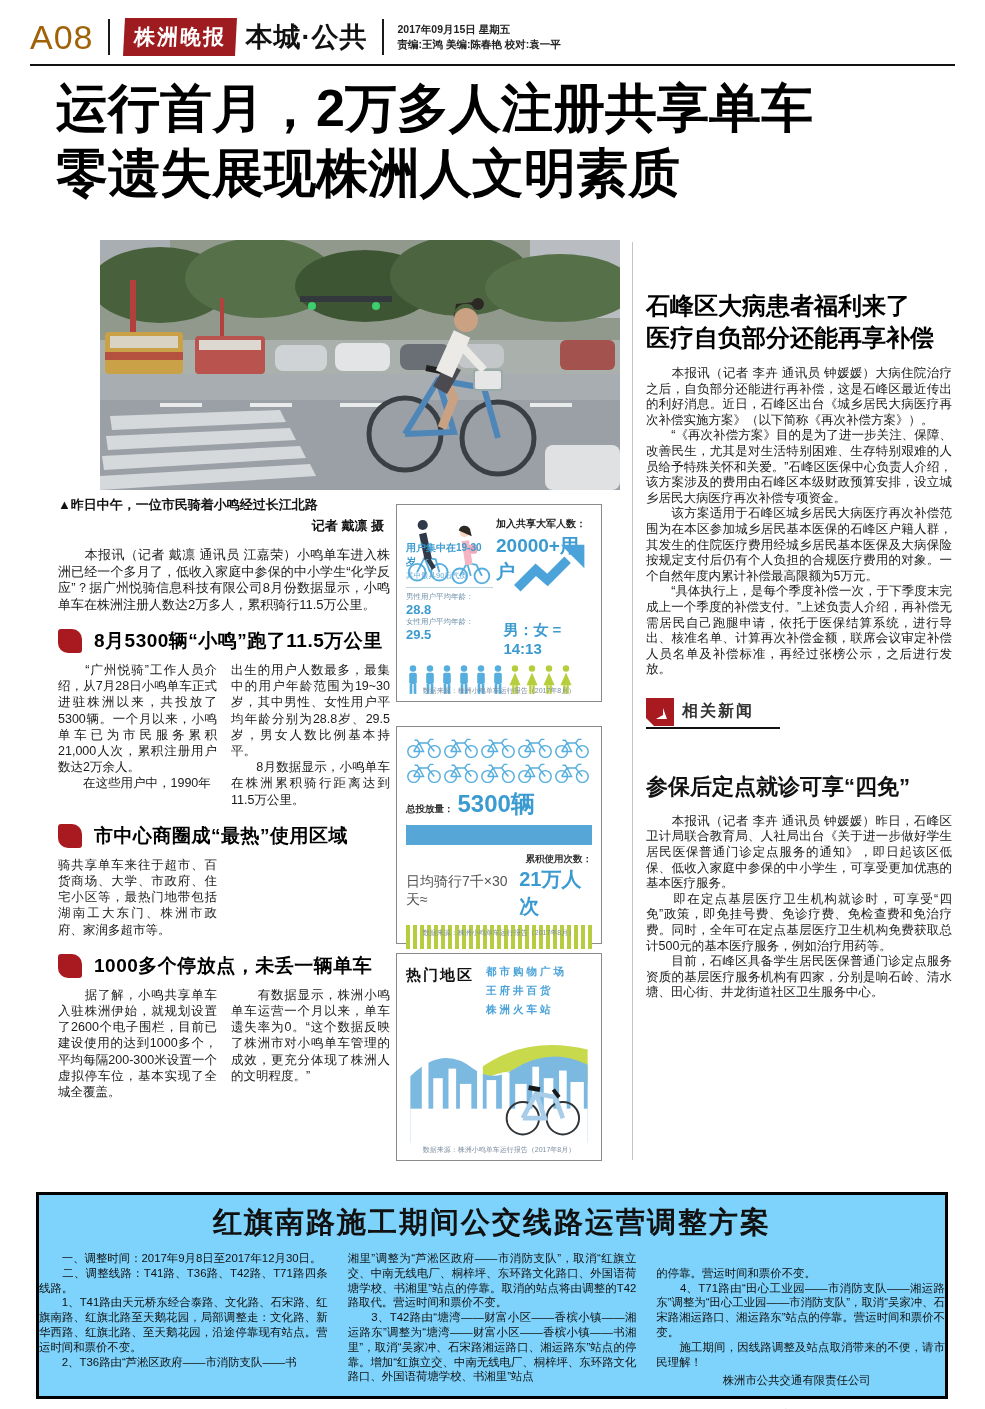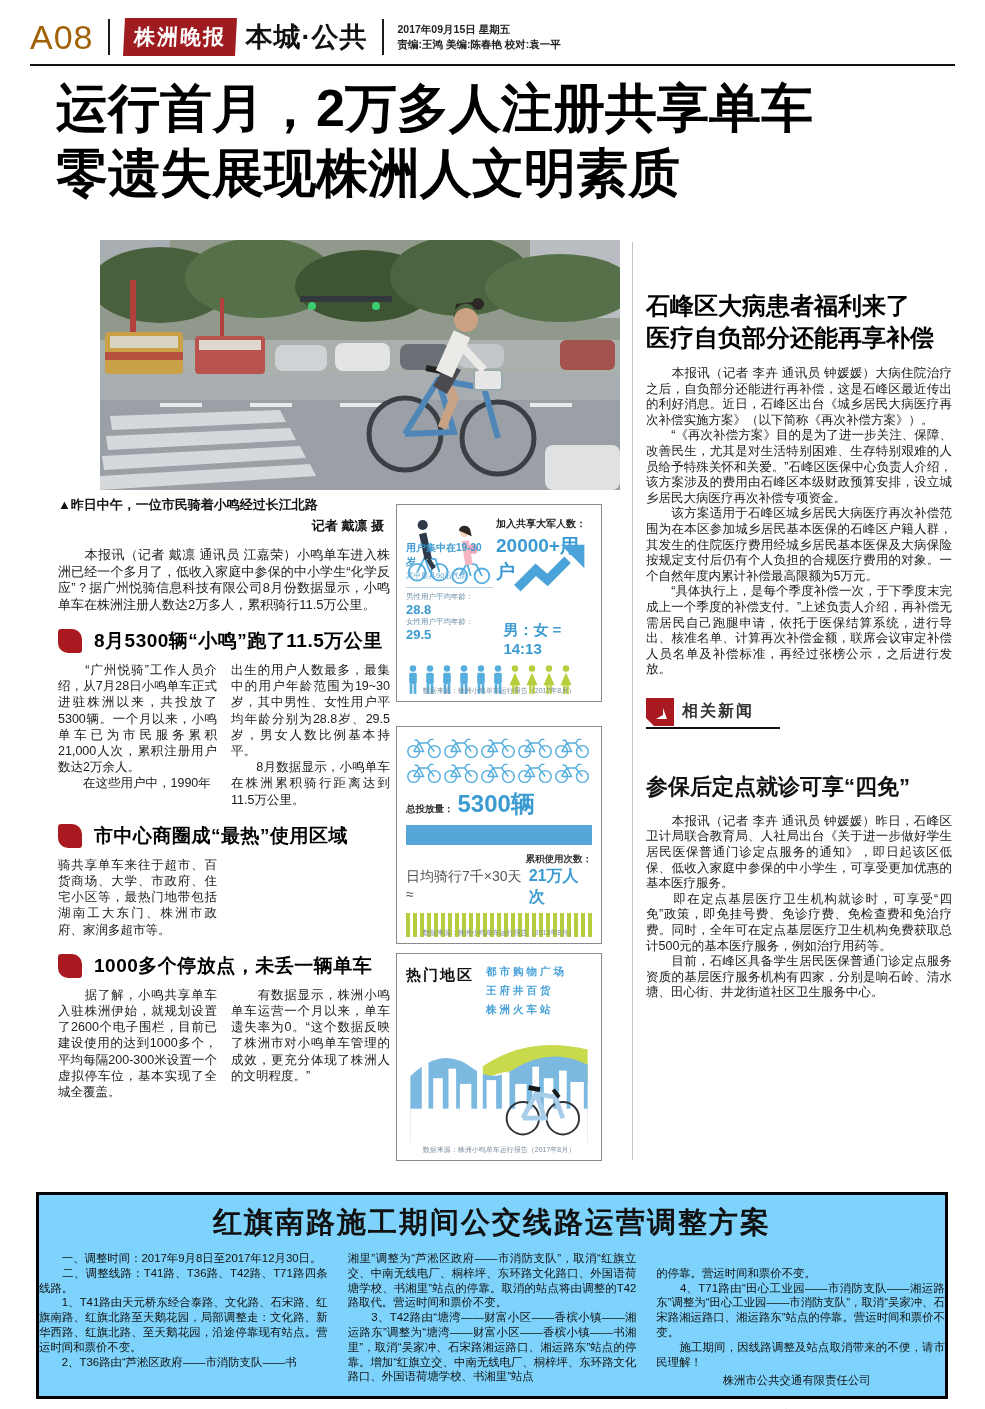--- a/index.html
+++ b/index.html
@@ -68,21 +68,21 @@
   .pi.m { color:#56aede; } .pi.f { color:#b8cd3c; }
   .bike-grid { display:flex; flex-wrap:wrap; gap:1px 1px; }
   .bike-i { width:36px; height:24px; color:#56aede; }
   .total-row { margin-top:4px; display:flex; align-items:baseline; gap:4px; }
   .small-label { font-size:9.5px; color:#333; font-weight:bold; }
   .total-value { font-size:24px; font-weight:900; color:#3b9bd1; }
   .blue-bar { height:20px; background:#56a6d8; margin-top:5px; }
   .use-label { font-size:9.5px; color:#333; font-weight:bold; margin-top:8px;text-align:right; }
   .use-row { display:flex; align-items:baseline; gap:4px; }
   .use-formula { font-size:14px; color:#555; }
-  .use-value { font-size:16px; font-weight:900; color:#3b9bd1; }
+  .use-value { font-size:20px; font-weight:900; color:#3b9bd1; }
   .green-bar { height:24px; margin-top:5px;
     background:repeating-linear-gradient(90deg,#b7cc3e 0 4px,#ffffff 4px 7px); }
   .ig3-head { display:flex; gap:12px; align-items:flex-start; }
   .ig3-title { font-size:15px; font-weight:900; color:#111; letter-spacing:2px; margin-top:4px; }
   .ig3-items { font-size:10.5px; font-weight:bold; color:#4ba3d9; line-height:19px; letter-spacing:3px; }
   .skyline { width:186px; height:122px; display:block; margin-top:2px; }
   
   .vrule { position:absolute; left:632px; top:242px; width:1px; height:918px; background:#c4c4c4; }
   .right-col { position:absolute; left:646px; top:290px; width:306px; }
   .r-title { font-size:24px; line-height:32px; font-weight:900; color:#000; }

